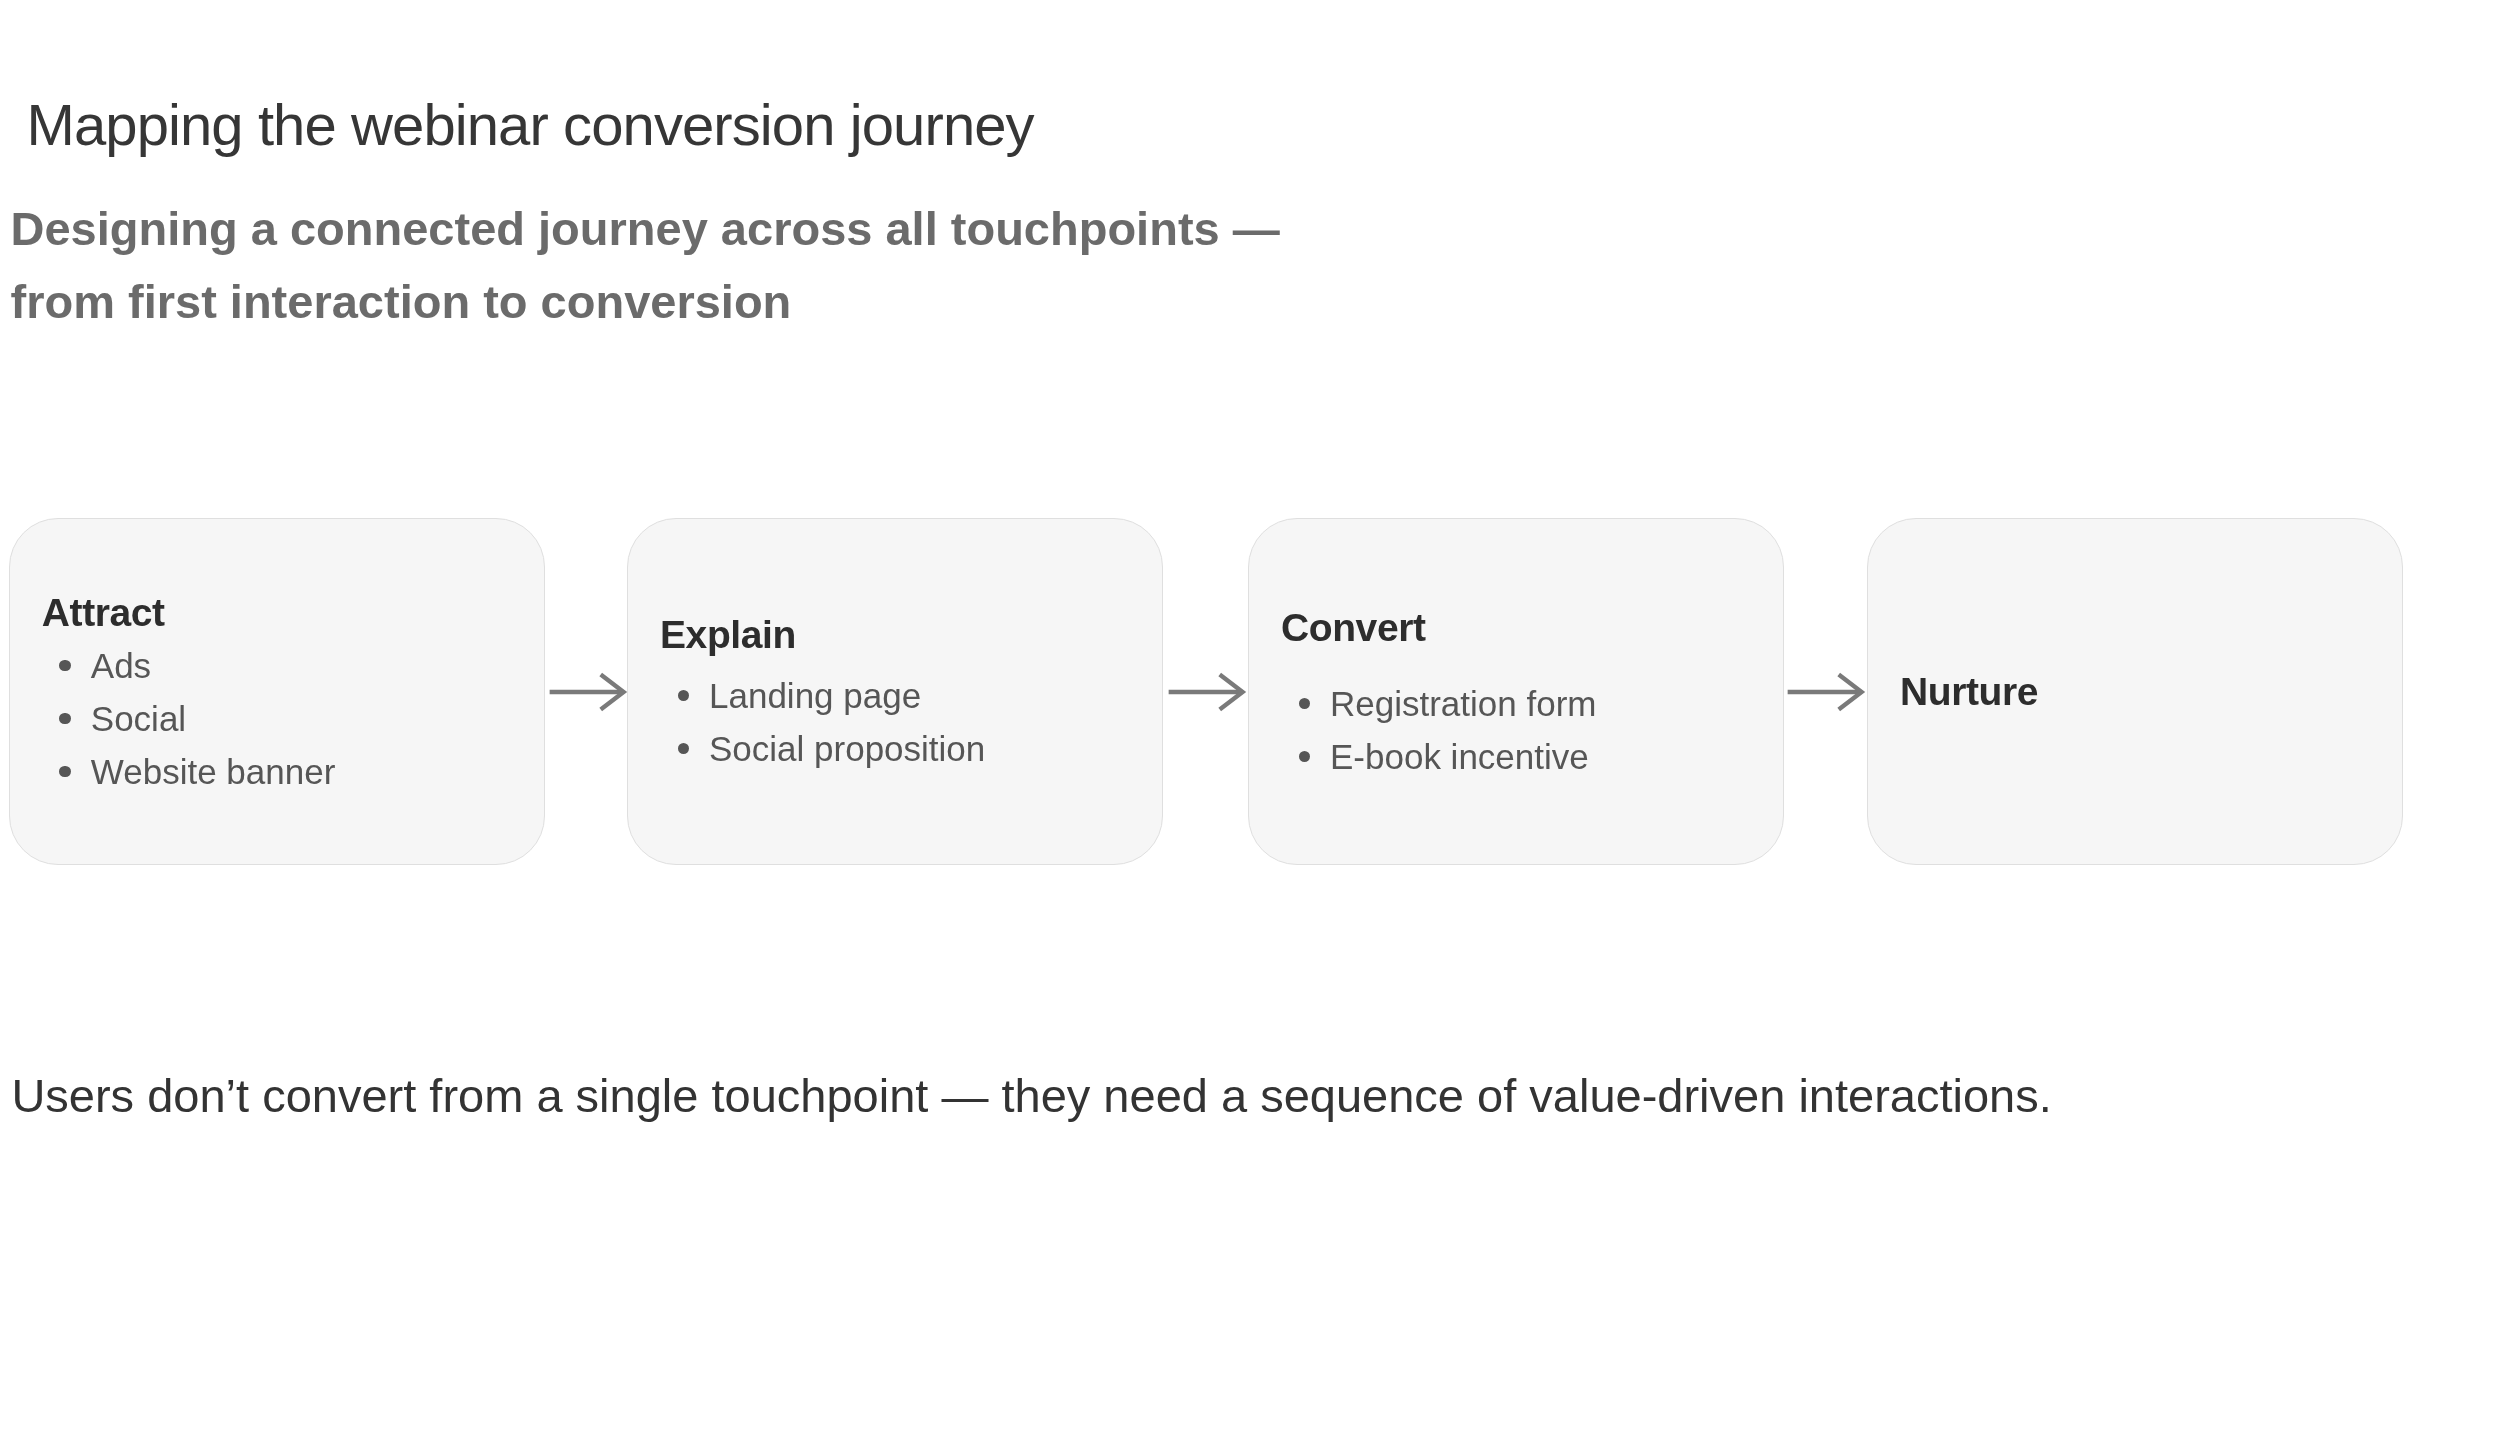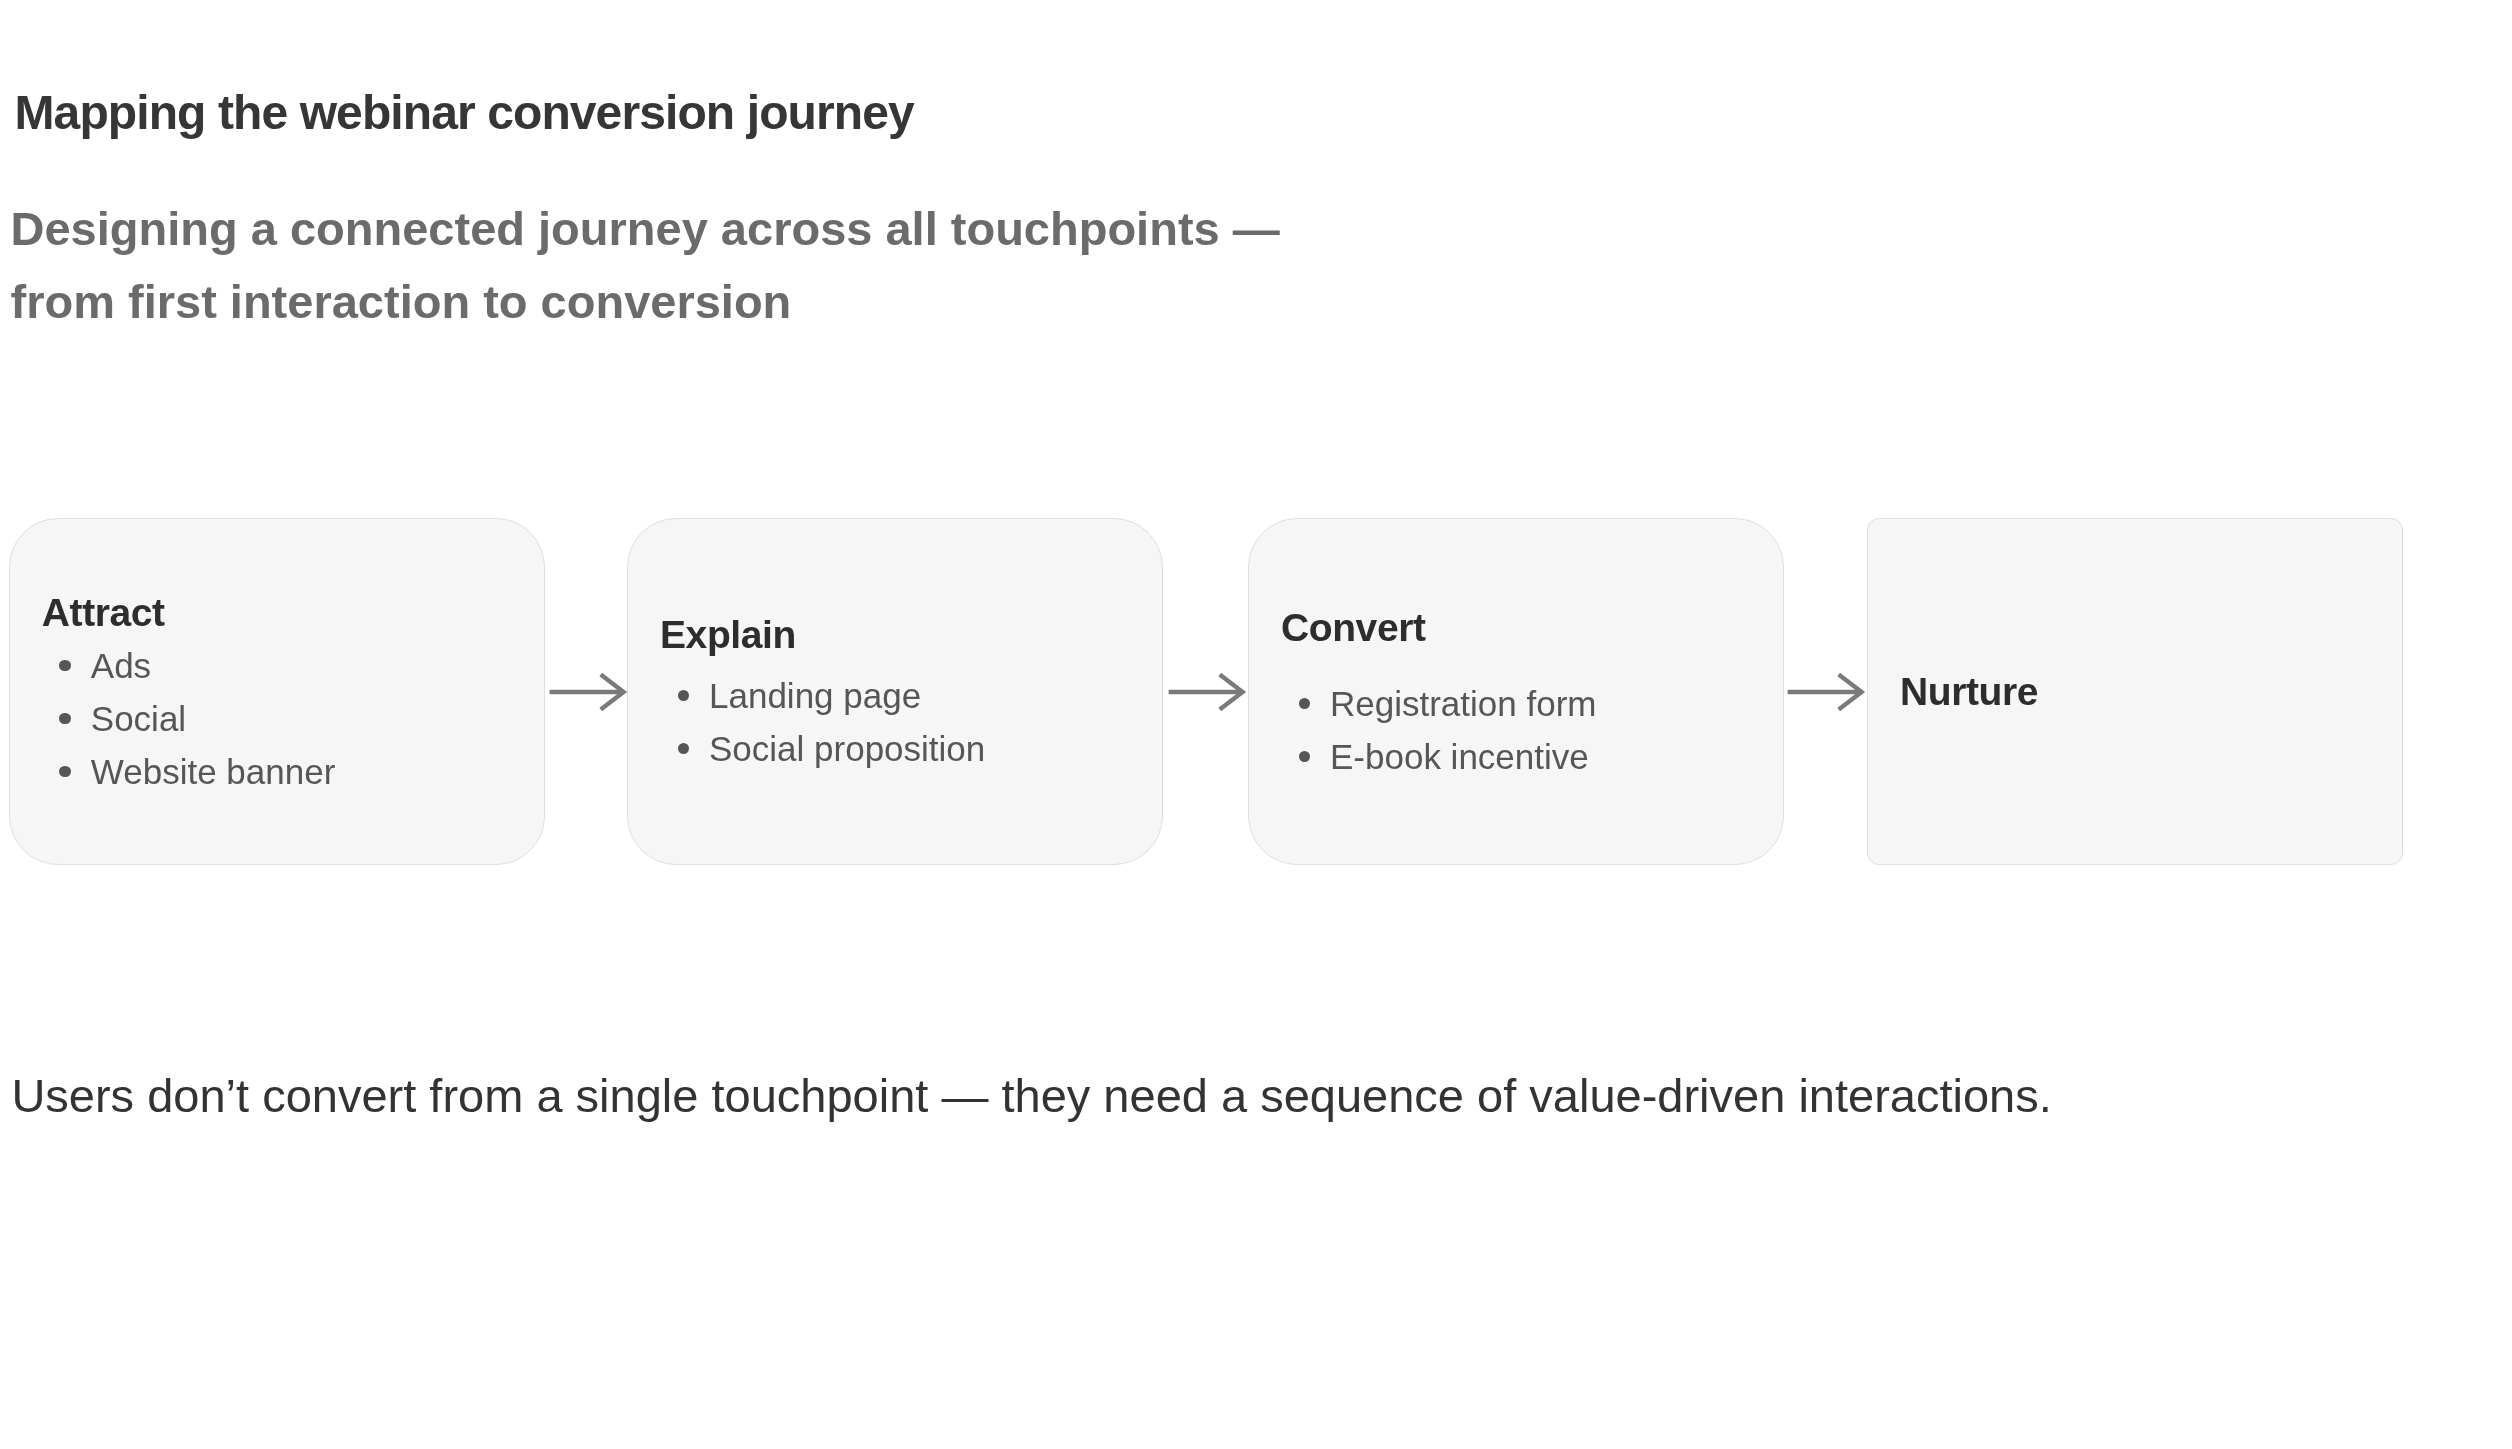--- a/index.html
+++ b/index.html
@@ -8,24 +8,24 @@
     width: 2512px;
     height: 1450px;
     background: #ffffff;
     font-family: "Liberation Sans", sans-serif;
     overflow: hidden;
   }
   .page-title {
     position: absolute;
     left: 10.5px;
     top: 74px;
-    margin: 4px;
-    font-size: 48px;
+    margin: 16px;
+    font-size: 58px;
     line-height: 70px;
-    font-weight: 700;
+    font-weight: 400;
     letter-spacing: -0.9px;
     color: #363636;
   }
   .page-subtitle {
     position: absolute;
     left: 10.5px;
     top: 192px;
     font-size: 47px;
     line-height: 73px;
     font-weight: 700;
@@ -144,20 +144,20 @@
     </ul>
   </div>
 
   <div class="arrow" style="left:1785px;">
     <svg width="81" height="46" viewBox="0 0 92 52">
       <line x1="3" y1="26" x2="84" y2="26" stroke="#7a7a7a" stroke-width="5"></line>
       <polyline points="61,6 87,26 61,46" fill="none" stroke="#7a7a7a" stroke-width="5"></polyline>
     </svg>
   </div>
 
-  <div class="stage" style="left:1867px;border-radius:12px;">
+  <div class="stage" style="left:1867px;">
     <h2 class="stage-title">Nurture</h2>
   </div>
 
   <div class="footer-note">Users don’t convert from a single touchpoint — they need a sequence of value-driven interactions.</div>
 
 </div>
 
 
 </body></html>

